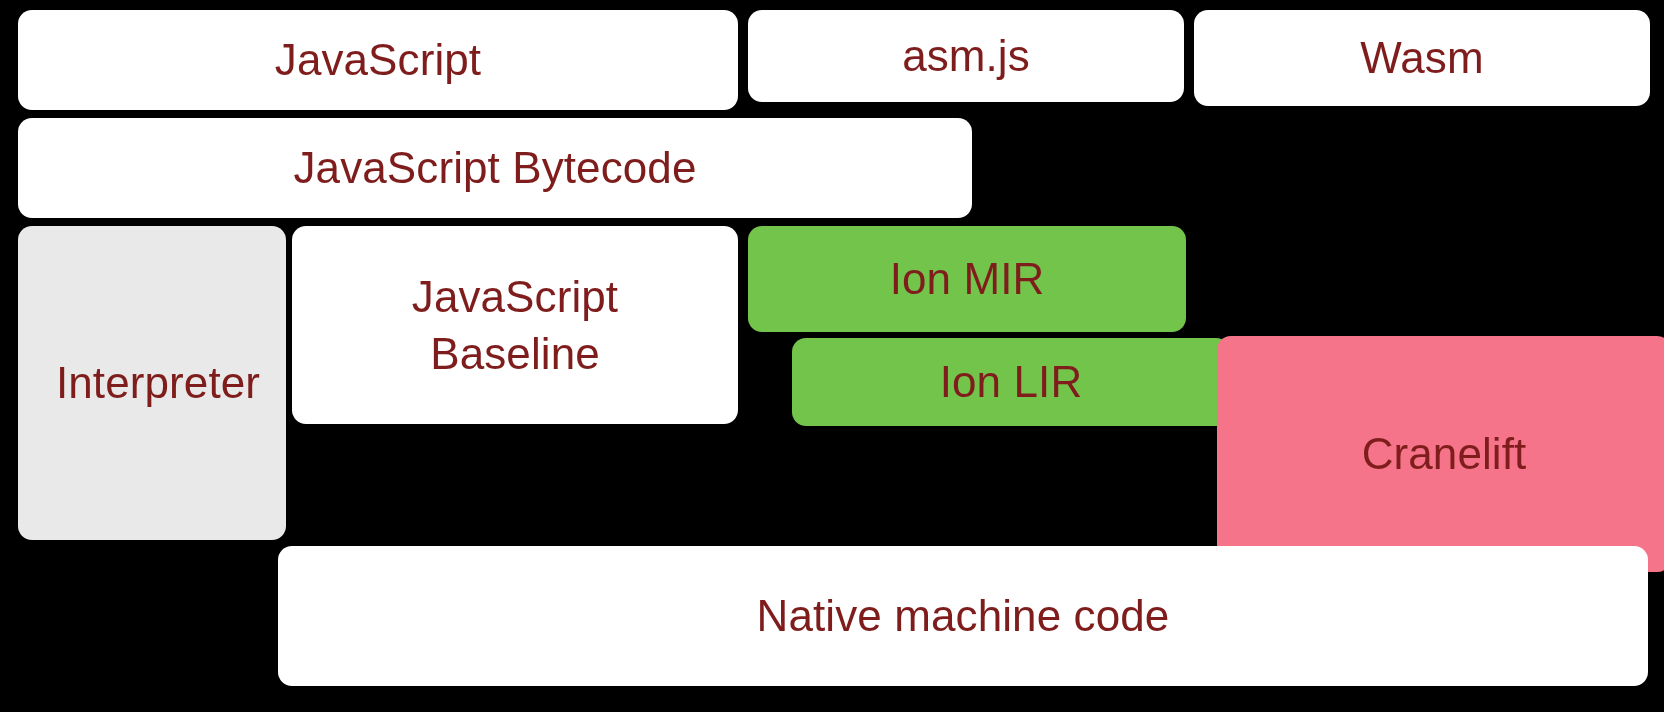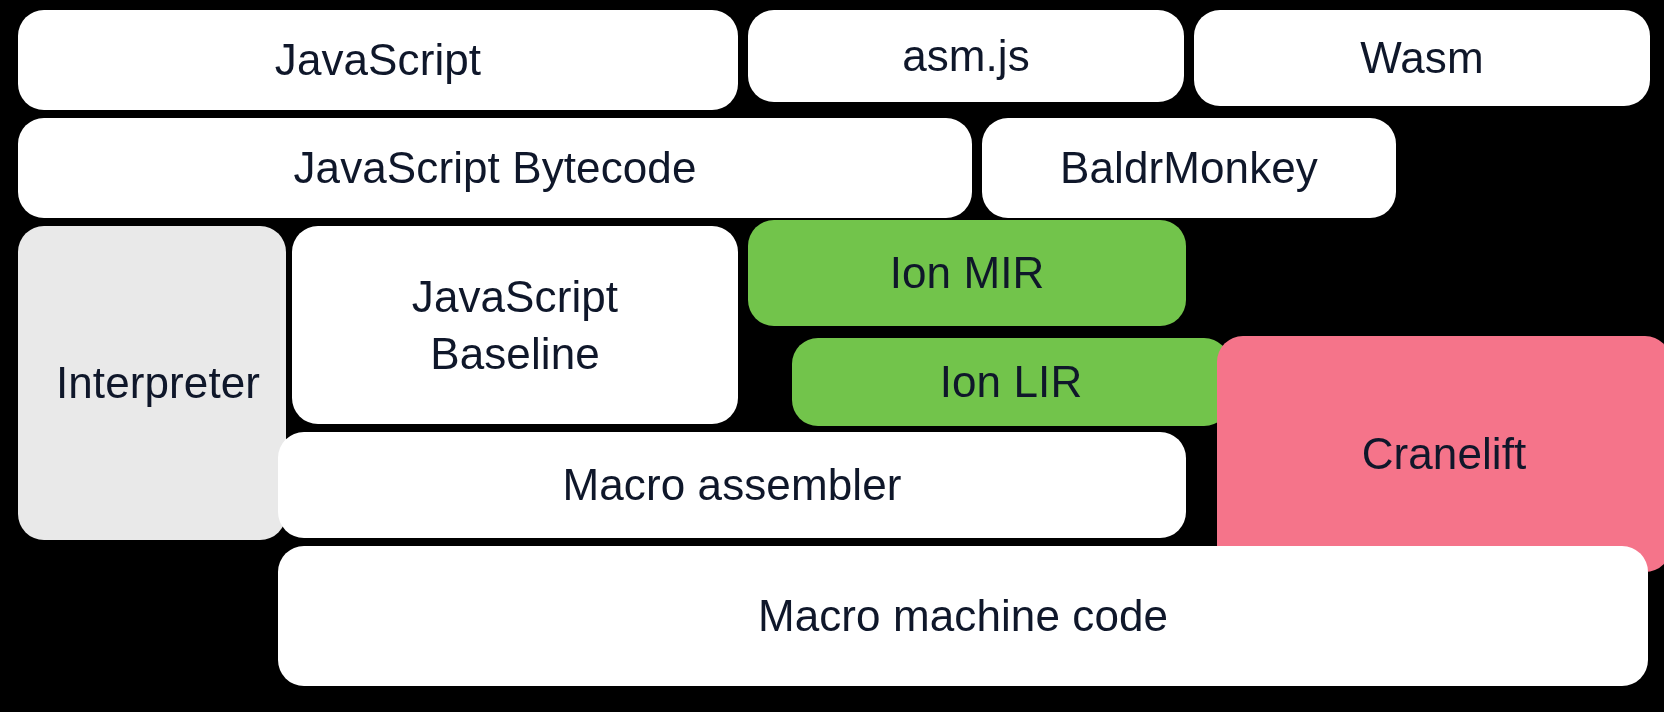--- a/index.html
+++ b/index.html
@@ -19,23 +19,23 @@
     height: 712px;
     background: #000000;
   }
   .node {
     position: absolute;
     box-sizing: border-box;
     display: flex;
     align-items: center;
     justify-content: center;
     text-align: center;
-    border-radius: 26px;
+    border-radius: 14px;
     background: #ffffff;
-    color: #0f172a;
+    color: #7f1d1d;
     font-size: 44px;
     line-height: 1.18;
     letter-spacing: 0.1px;
     font-weight: 400;
     white-space: pre-line;
     user-select: none;
   }
   .node.green { background: #72c44b; }
   .node.pink  { background: #f5748a; margin-left: 21px; }
   .node.gray  { background: #e9e9e9; padding-left: 12px; }
@@ -47,30 +47,28 @@
 <div id="stage">
 
   <div class="node" style="left:18px;  top:10px;  width:720px; height:100px;">JavaScript</div>
 
   <div class="node" style="left:748px; top:10px;  width:436px; height:92px;">asm.js</div>
 
   <div class="node" style="left:1194px;top:10px;  width:456px; height:96px;">Wasm</div>
 
   <div class="node" style="left:18px;  top:118px; width:954px; height:100px;text-align:center;">JavaScript Bytecode</div>
 
-  <div class="node" style="left:982px; top:118px; width:414px; height:100px;">BaldrMonkey</div>
 
   <div class="node gray" style="left:18px;  top:226px; width:268px; height:314px;">Interpreter</div>
 
   <div class="node two-line" style="left:292px; top:226px; width:446px; height:198px;">JavaScript
 Baseline</div>
 
-  <div class="node green" style="left:748px; top:220px; width:438px; height:106px;">Ion MIR</div>
+  <div class="node green" style="left:748px; top:226px; width:438px; height:106px;">Ion MIR</div>
 
   <div class="node green" style="left:748px; top:338px; width:438px; height:88px;margin-left:44px;">Ion LIR</div>
 
   <div class="node pink" style="left:1196px;top:336px; width:454px; height:236px;">Cranelift</div>
 
-  <div class="node" style="left:278px; top:432px; width:908px; height:106px;">Macro assembler</div>
 
-  <div class="node" style="left:278px; top:546px; width:1370px; height:140px;">Macro machine code</div>
+  <div class="node" style="left:278px; top:546px; width:1370px; height:140px;">Native machine code</div>
 
 </div>
 
 </body></html>

